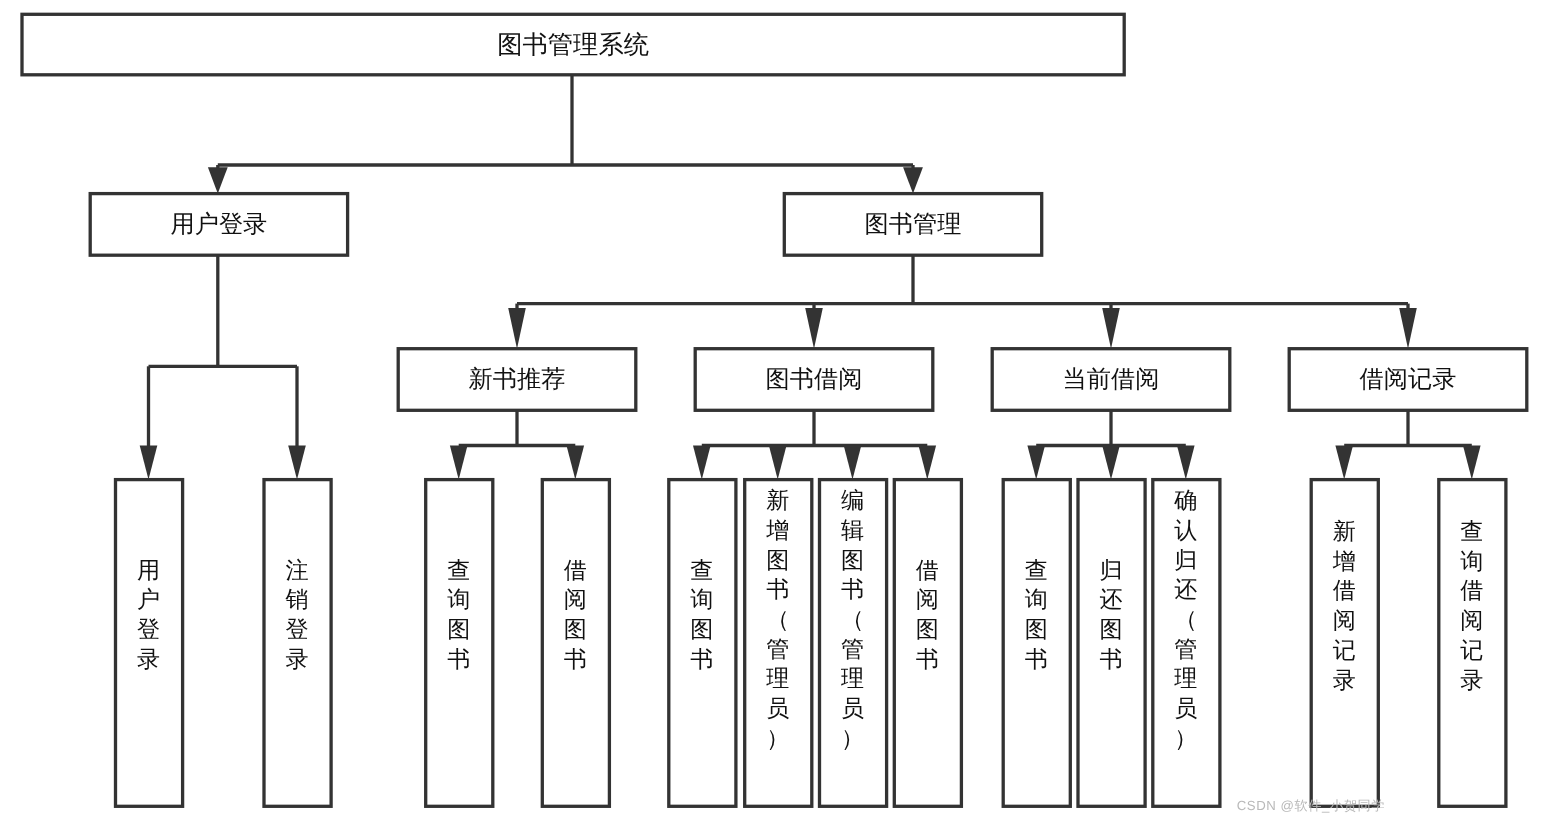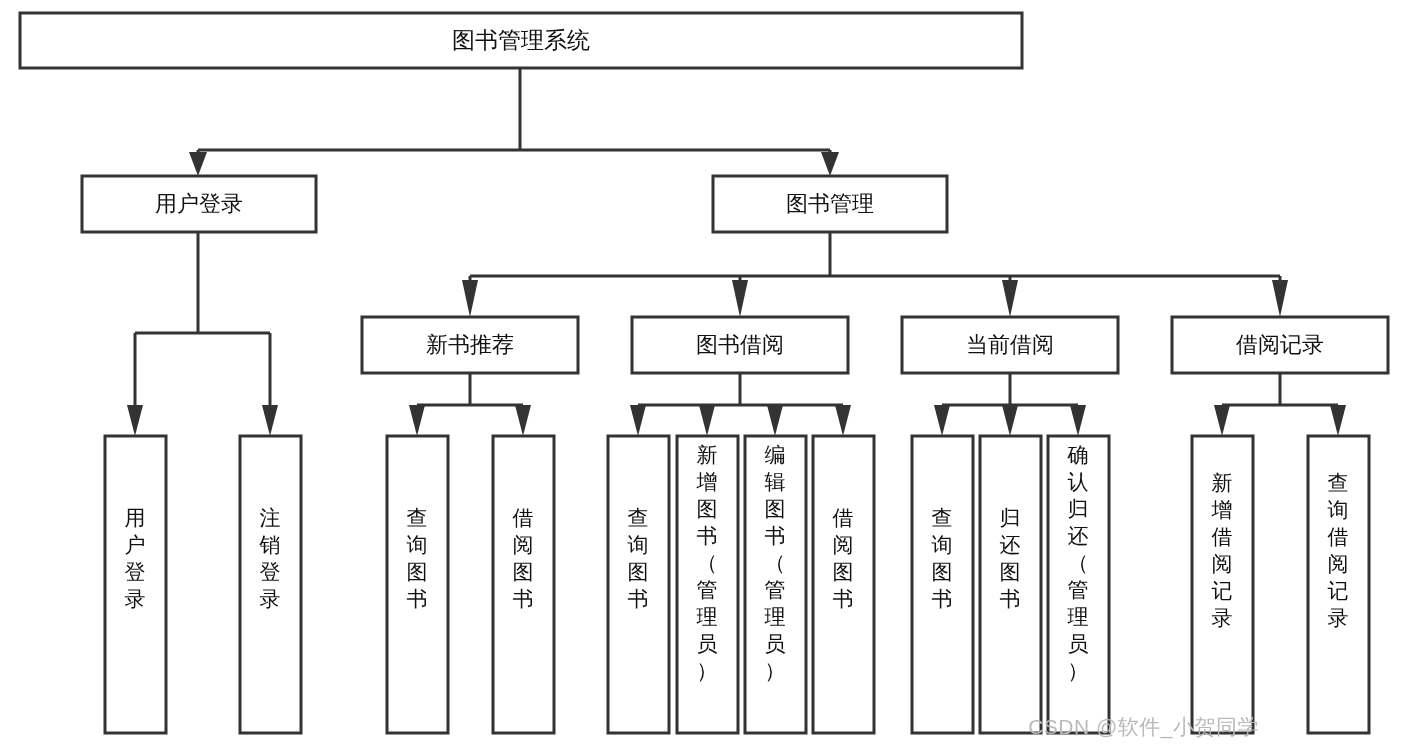--- a/index.html
+++ b/index.html
@@ -62,21 +62,21 @@
     font-family: "Liberation Sans", sans-serif;
     font-size: 21px;
     text-anchor: middle;
   }
   .watermark {
     position: absolute;
     right: 14px;
     bottom: 6px;
     color: #b9b9b9;
     font-family: "Liberation Sans", sans-serif;
-    font-size: 21px;
+    font-size: 12px;
     letter-spacing: 0.5px;
     white-space: nowrap;
     user-select: none;
   }
 </style>
 </head>
 <body>
 
 <div id="diagram-root">
 

